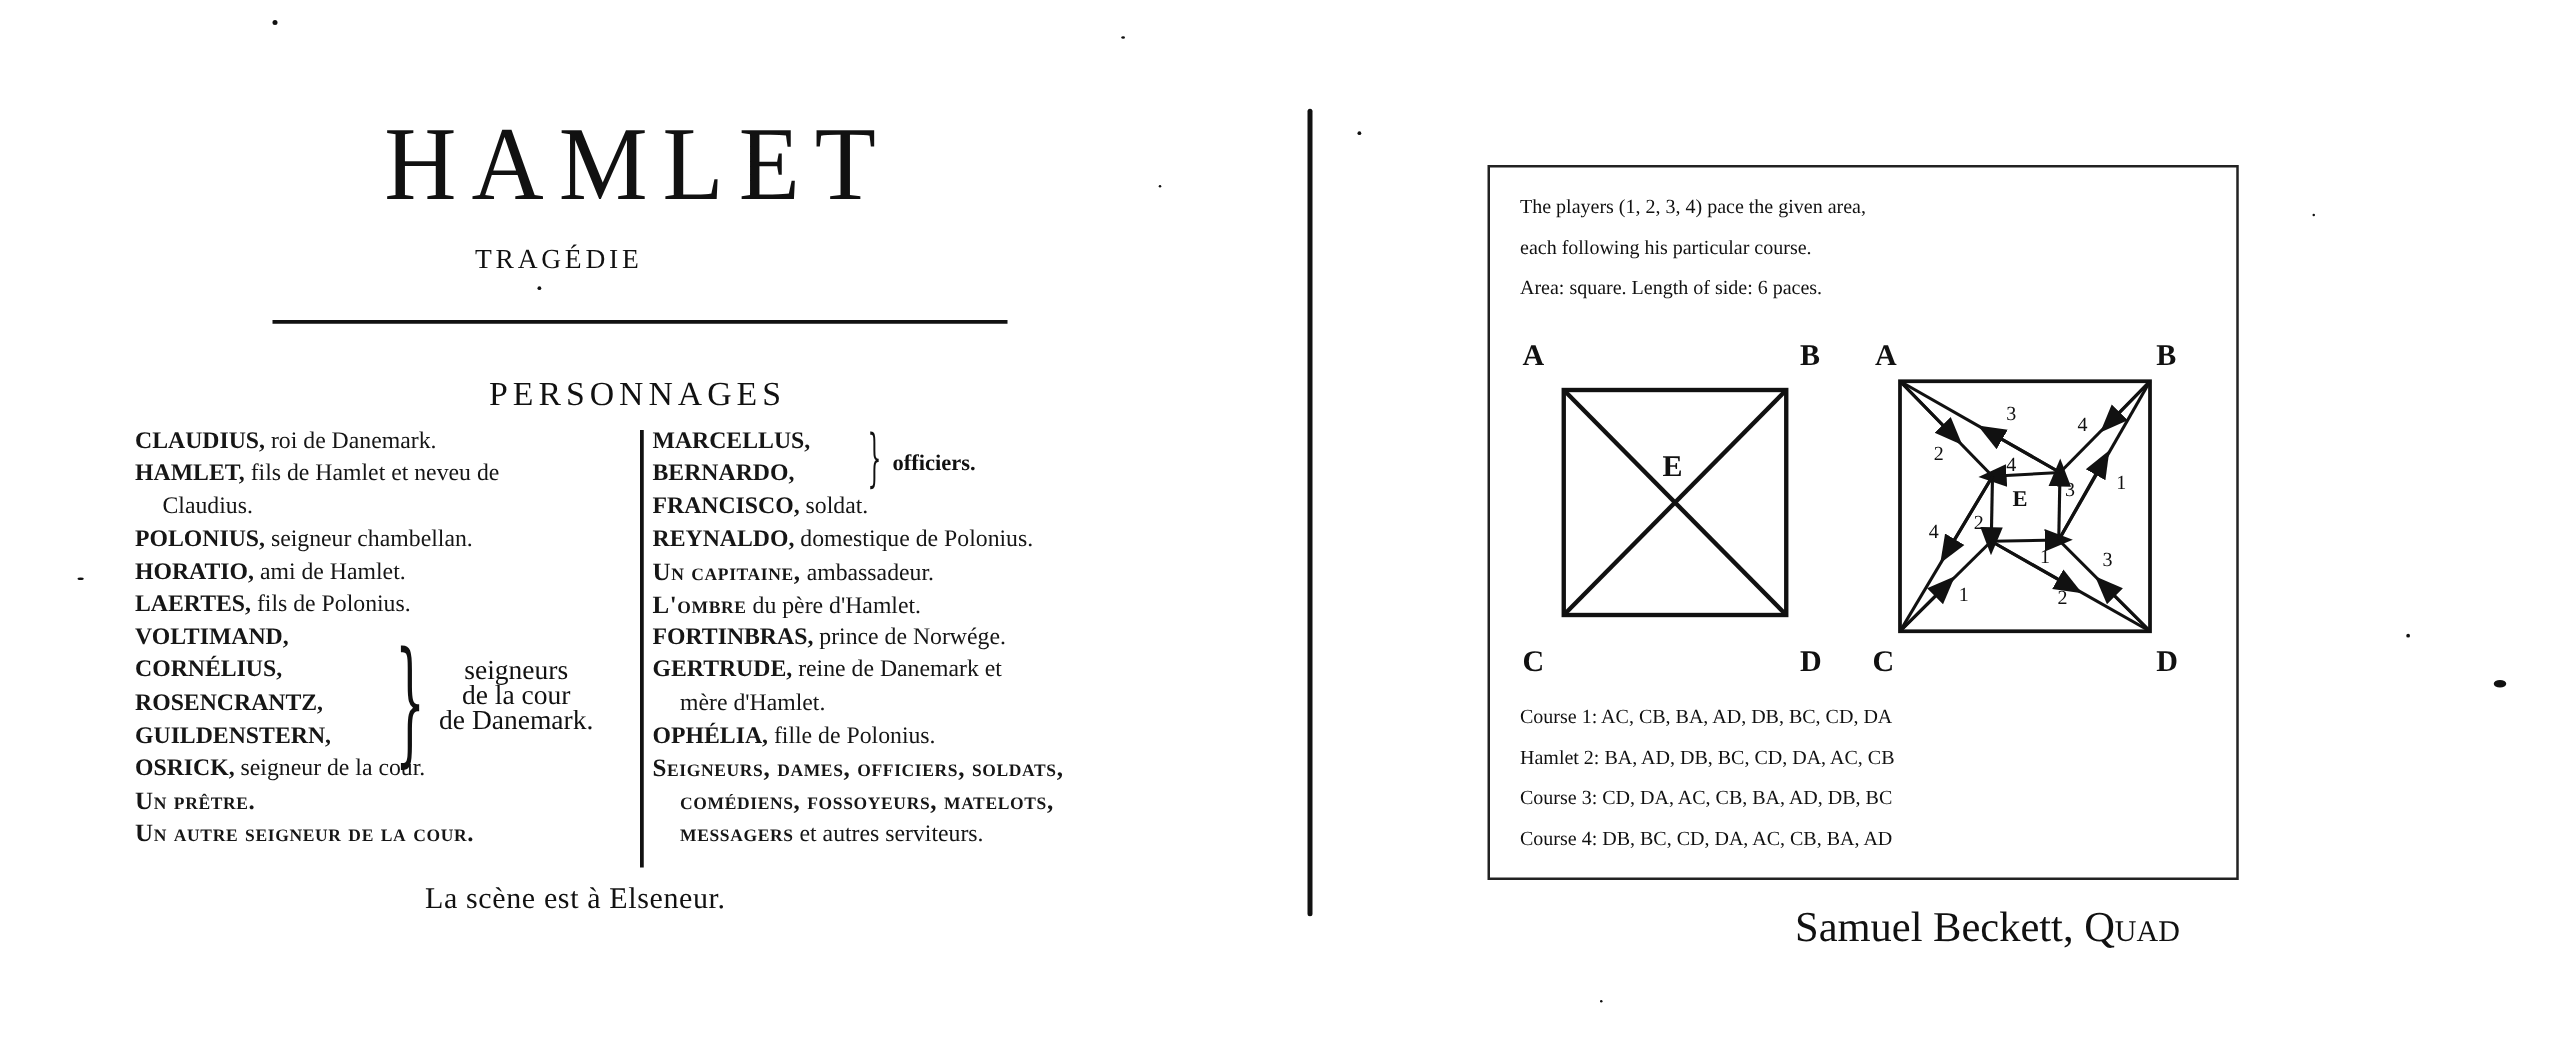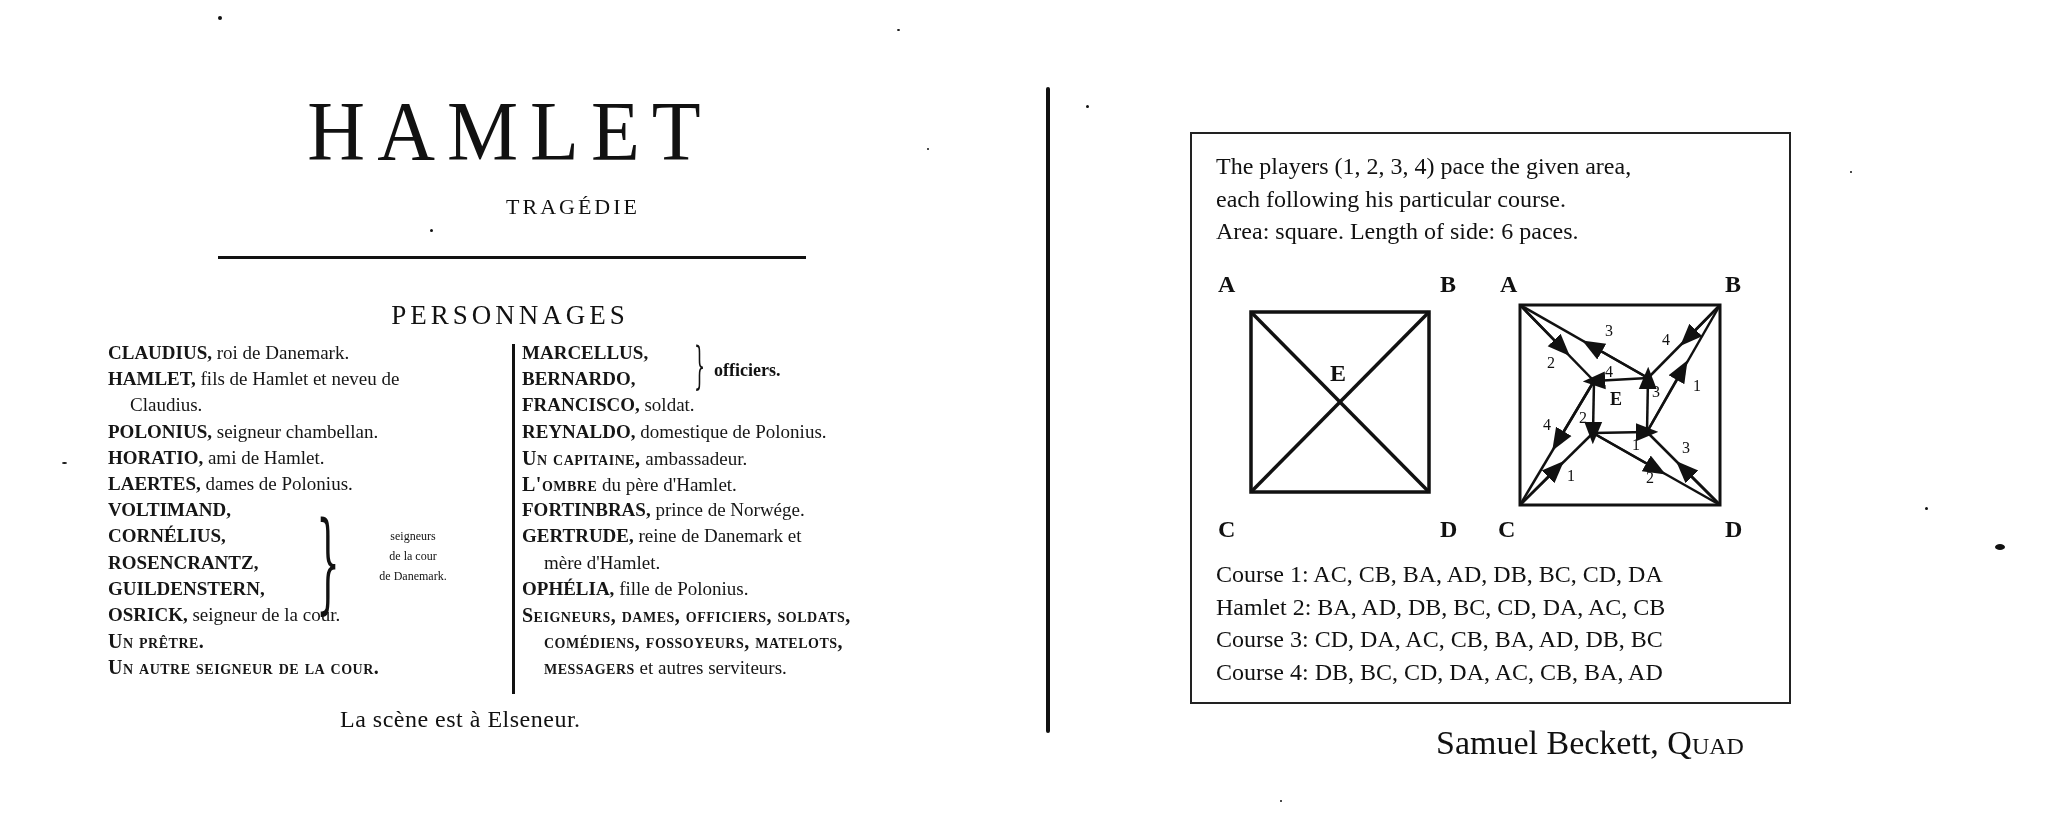--- a/index.html
+++ b/index.html
@@ -2,46 +2,46 @@
 <html><head>
   <meta charset="utf-8">
   <style>
     html, body { margin: 0; padding: 0; background: #ffffff; }
     body { width: 2048px; height: 837px; position: relative; overflow: hidden; color: #111; }
     .abs { position: absolute; }
     .lserif { font-family: "Liberation Serif", "DejaVu Serif", serif; }
 
     
     #hamlet-title { left: 300px; top: 92px; width: 420px; text-align: center; font-size: 80px; letter-spacing: 12px; font-weight: normal; line-height: 1; transform: scaleY(1.05); }
-    #hamlet-subtitle { left: 380px; top: 194px; width: 260px; text-align: right; font-size: 22px; letter-spacing: 3px; }
+    #hamlet-subtitle { left: 380px; top: 194px; width: 260px; text-align: left; font-size: 22px; letter-spacing: 3px; }
     #title-rule { left: 218px; top: 256px; width: 588px; height: 3px; background: #111; }
     #personnages-heading { left: 350px; top: 300px; width: 320px; text-align: center; font-size: 27px; letter-spacing: 4px; }
 
     .cast-col { font-size: 19px; line-height: 26.2px; font-weight: bold; color: #161616; }
     .cast-col .line { white-space: nowrap; height: 26.2px; }
     .cast-col .indent { padding-left: 22px; }
     .cast-col .desc { font-weight: normal; }
     .cast-col .sc { font-variant: small-caps; font-size: 20px; letter-spacing: 0.5px; }
     #cast-left { left: 108px; top: 340px; width: 400px; }
     #cast-right { left: 522px; top: 340px; width: 420px; }
     #column-divider { left: 512px; top: 344px; width: 3px; height: 350px; background: #111; }
 
     .brace { font-family: "DejaVu Serif", serif; font-weight: normal; color: #111; line-height: 1; }
     #brace-seigneurs { left: 316px; top: 508px; font-size: 108px; transform: scaleX(0.35); transform-origin: left top; }
-    #seigneurs-group-label { left: 338px; top: 526px; width: 150px; text-align: center; font-size: 12px; line-height: 20px; font-weight: normal; }
+    #seigneurs-group-label { left: 338px; top: 526px; width: 150px; text-align: center; font-size: 22px; line-height: 20px; font-weight: normal; }
     #brace-officiers { left: 694px; top: 341px; font-size: 50px; transform: scaleX(0.35); transform-origin: left top; }
     #officiers-label { left: 714px; top: 360px; font-size: 18px; font-weight: bold; }
 
     #scene-note { left: 340px; top: 706px; width: 345px; text-align: left; font-size: 24px; letter-spacing: 0.5px; }
 
     #page-divider { left: 1046px; top: 87px; width: 4px; height: 646px; background: #111; border-radius: 2px; }
 
     
     #quad-box { left: 1190px; top: 132px; width: 601px; height: 572px; border: 2px solid #222; box-sizing: border-box; }
-    .quad-text { font-size: 24px; line-height: 32.5px; color: #111; }
+    .quad-text { font-size: 16px; line-height: 32.5px; color: #111; }
     #quad-intro { left: 1216px; top: 150px; width: 560px; }
     #quad-courses { left: 1216px; top: 558px; width: 560px; }
     #quad-diagrams { left: 1200px; top: 265px; }
     #quad-caption { left: 1436px; top: 724px; font-size: 34px; color: #111; white-space: nowrap; }
     #quad-caption .sc { font-variant: small-caps; }
 
     .speck { position: absolute; background: #111; border-radius: 50%; }
   </style>
 </head>
 <body>
@@ -50,21 +50,21 @@
 <div id="hamlet-subtitle" class="abs lserif">TRAGÉDIE</div>
 <div id="title-rule" class="abs"></div>
 <div id="personnages-heading" class="abs lserif">PERSONNAGES</div>
 
 <div id="cast-left" class="abs cast-col lserif">
   <div class="line"><span>CLAUDIUS,</span><span class="desc"> roi de Danemark.</span></div>
   <div class="line"><span>HAMLET,</span><span class="desc"> fils de Hamlet et neveu de</span></div>
   <div class="line indent"><span class="desc">Claudius.</span></div>
   <div class="line"><span>POLONIUS,</span><span class="desc"> seigneur chambellan.</span></div>
   <div class="line"><span>HORATIO,</span><span class="desc"> ami de Hamlet.</span></div>
-  <div class="line"><span>LAERTES,</span><span class="desc"> dames de Polonius.</span></div>
+  <div class="line"><span>LAERTES,</span><span class="desc"> fils de Polonius.</span></div>
   <div class="line"><span>VOLTIMAND,</span></div>
   <div class="line"><span>CORNÉLIUS,</span></div>
   <div class="line"><span>ROSENCRANTZ,</span></div>
   <div class="line"><span>GUILDENSTERN,</span></div>
   <div class="line"><span>OSRICK,</span><span class="desc"> seigneur de la cour.</span></div>
   <div class="line"><span class="sc">Un prêtre.</span></div>
   <div class="line"><span class="sc">Un autre seigneur de la cour.</span></div>
 </div>
 
 <div id="brace-seigneurs" class="abs brace">}</div>

